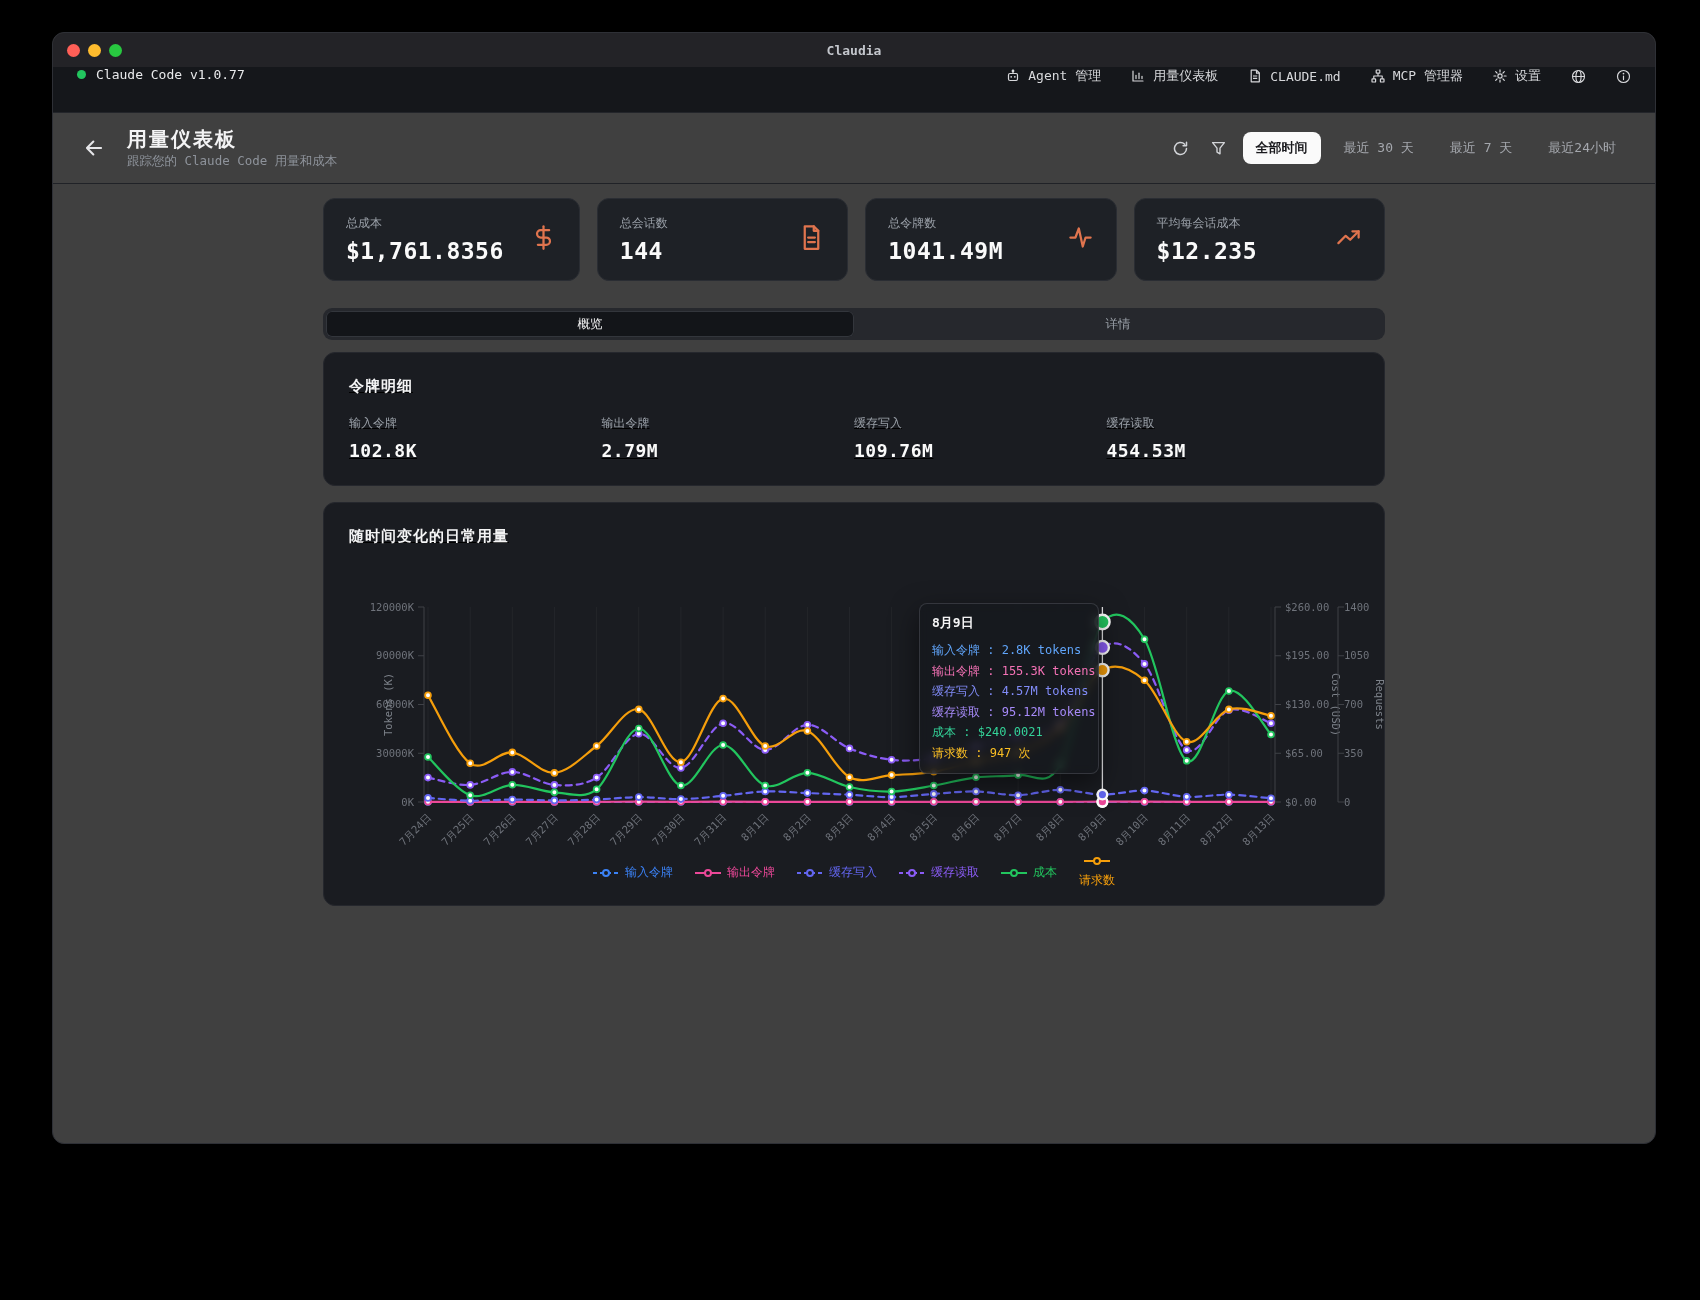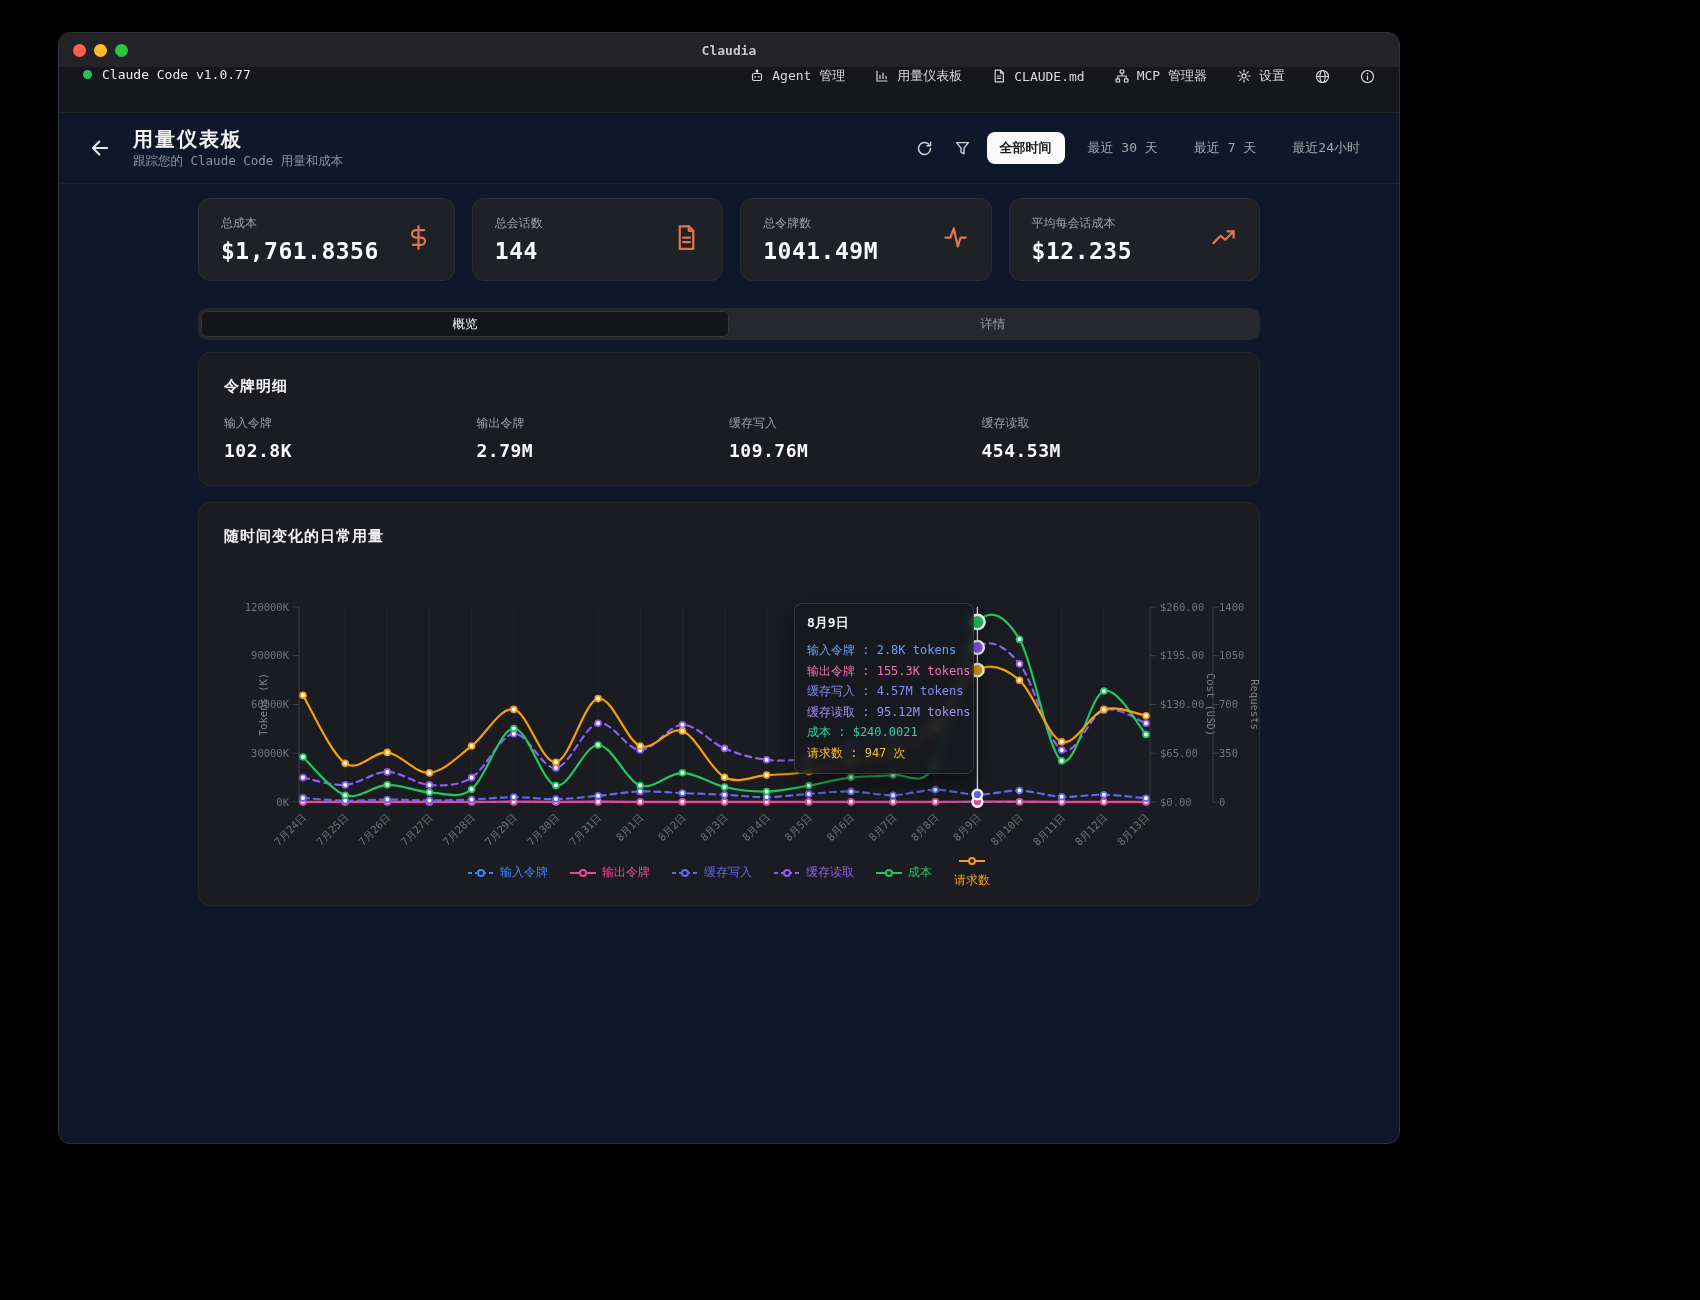--- a/index.html
+++ b/index.html
@@ -1,17 +1,17 @@
 <!DOCTYPE html>
 <html style="--accent: #e0744e;"><head>
 <meta charset="utf-8">
 <style>
   * { box-sizing: border-box; margin: 0; padding: 0; }
   html,body { width: 1700px; height: 1300px; background:#000; font-family:"DejaVu Sans Mono","DejaVu Sans",sans-serif; }
-  .window { position:absolute; left:58px; top:32px; width:1342px; height:1112px; background:#0f172a;
+  .window { position:absolute; left:52px; top:32px; width:1604px; height:1112px; background:#404040;
             border:1px solid #2e3036; border-radius:12px; overflow:hidden; box-shadow:0 24px 70px rgba(0,0,0,.65); }
   
   .titlebar { height:34px; background:#232327; display:flex; align-items:center; position:relative; }
   .traffic { display:flex; gap:8px; padding-left:14px; z-index:2; }
   .tl { width:13px; height:13px; border-radius:50%; display:inline-block; }
   .tl.red{background:#ff5f57}.tl.yellow{background:#febc2e}.tl.green{background:#28c840}
   .win-title { position:absolute; left:0; right:0; text-align:center; font-weight:bold; font-size:13px; color:#c3c6cc; }
   
   .appbar { height:46px; display:flex; align-items:flex-start; justify-content:space-between; padding:0 24px; border-bottom:1px solid #23252a; background:#15171b; }
   .app-status { display:flex; align-items:center; gap:10px; font-size:13px; color:#e8e9eb; }
@@ -32,21 +32,21 @@
   .stats { width:1062px; margin:14px auto 0; display:flex; gap:17px; }
   .stat-card { flex:1; background:#1e2126; border:1px solid #2a2d33; border-radius:12px; padding:16px 22px; display:flex; justify-content:space-between; align-items:center;gap:26px; }
   .stat-label { font-size:12px; color:#9aa0a8; }
   .stat-value { font-size:23px; font-weight:bold; color:#fafafa; margin-top:6px; letter-spacing:.5px; }
   .stat-icon { color:var(--accent); }
   
   .tabs { width:1062px; margin:27px auto 0; background:#26282d; border-radius:9px; padding:3px; display:flex; height:32px; }
   .tab { flex:1; display:flex; align-items:center; justify-content:center; font-size:12.5px; color:#9aa0a8; border-radius:6px; border:none; background:none; font-family:inherit; }
   .tab.active { background:#131519; color:#f4f4f5; box-shadow:inset 0 0 0 1px #33363c; }
   
-  .card { width:1062px; margin:12px auto 0; background:#1a1c21; border:1px solid #25272d; border-radius:12px; padding:24px 25px; position:relative; }
+  .card { width:1062px; margin:12px auto 0; background:#1a1c21; border:1px solid #25272d; border-radius:12px; padding:24px 25px; position:relative;text-decoration:underline; }
   .card-title { font-size:15px; font-weight:bold; color:#f4f4f5; letter-spacing:1px; }
   .token-grid { display:grid; grid-template-columns:repeat(4,1fr); margin-top:19px; }
   .tok-label { font-size:12px; color:#9aa0a8; }
   .tok-value { font-size:18px; font-weight:bold; color:#fafafa; margin-top:8px; letter-spacing:.5px; }
   .chart-card { height:404px; margin-top:16px; }
   #chart-svg { position:absolute; left:0; top:54px; }
   #chart-svg text { font-family:"DejaVu Sans Mono",monospace; }
   .tick-label { font-size:10.5px; fill:#6f737b; }
   .axis-name { font-size:10.5px; fill:#7d828a; }
   .legend { position:absolute; bottom:16px; left:0; right:0; display:flex; justify-content:center; align-items:center; gap:22px; }

